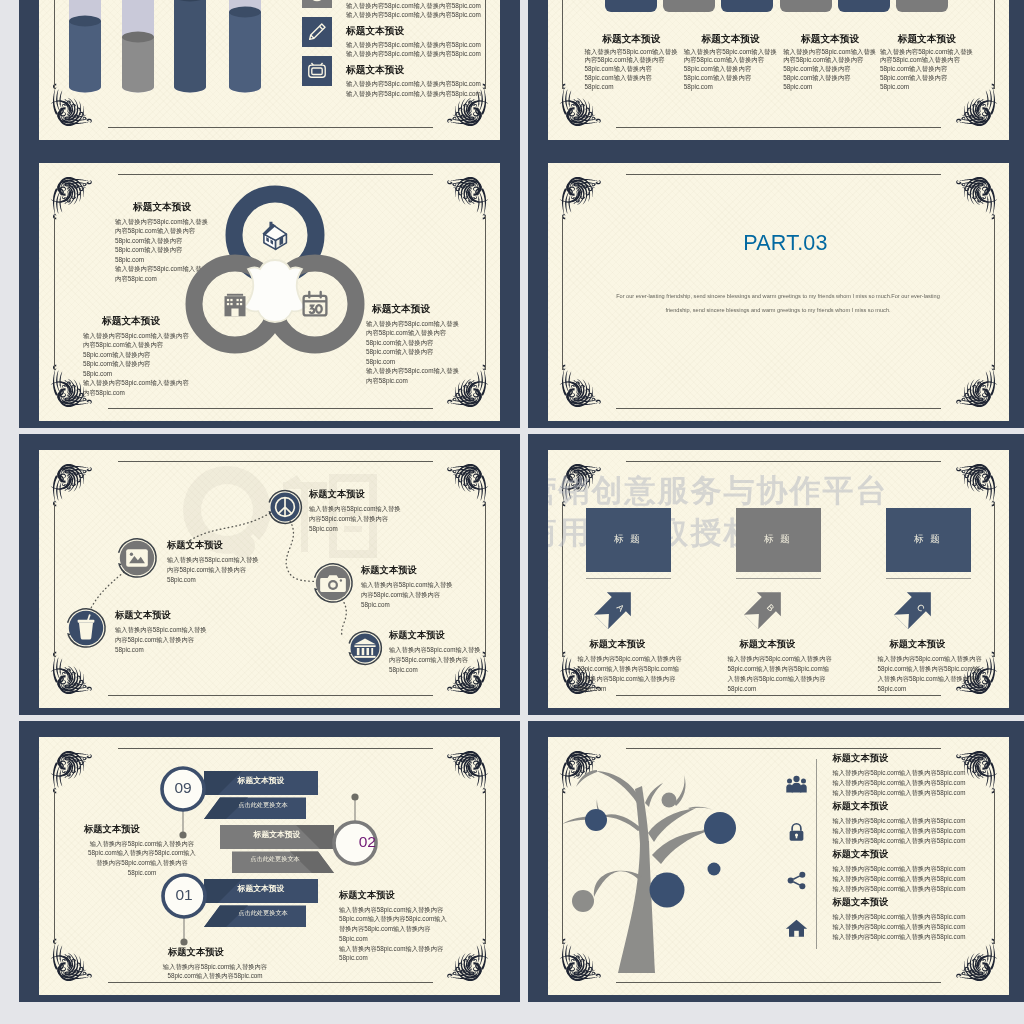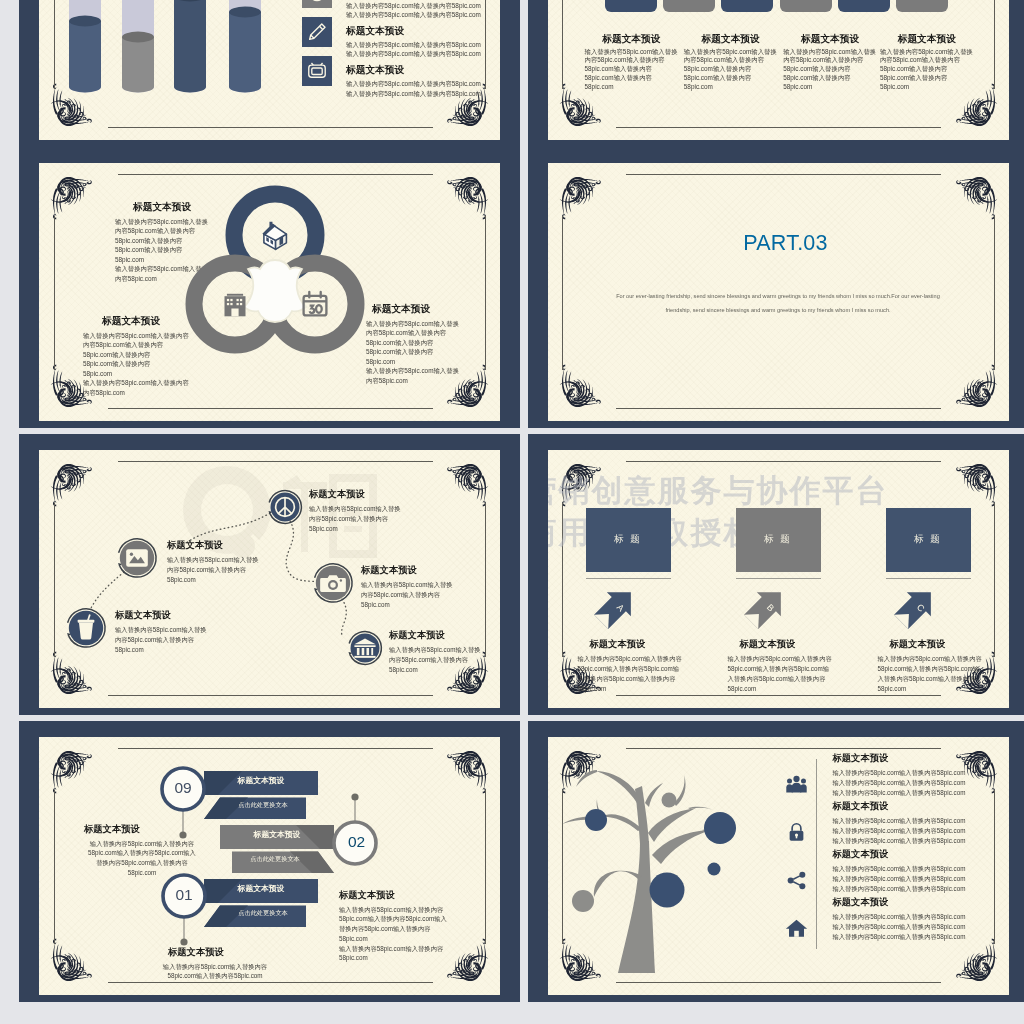--- a/index.html
+++ b/index.html
@@ -592,21 +592,21 @@
             <path d="M145 181 V203"></path>
           </g>
           <circle cx="144" cy="98" r="3.6" fill="#6e6d66"></circle>
           <circle cx="316" cy="60" r="3.6" fill="#6e6d66"></circle>
           <circle cx="145" cy="205" r="3.6" fill="#6e6d66"></circle>
           <circle cx="144" cy="52" r="21" fill="#fdfcf6" stroke="#3c4e6b" stroke-width="3.6"></circle>
           <circle cx="316" cy="106" r="21" fill="#fdfcf6" stroke="#7b7b7b" stroke-width="3.6"></circle>
           <circle cx="145" cy="159" r="21" fill="#fdfcf6" stroke="#3c4e6b" stroke-width="3.6"></circle>
         </svg>
         <div style="position:absolute;left:123px;top:42px;width:42px;text-align:center;font-size:15.5px;color:#414e63">09</div>
-        <div style="position:absolute;left:309px;top:96px;width:42px;text-align:left;font-size:15.5px;color:#0c4a6e">02</div>
+        <div style="position:absolute;left:295px;top:96px;width:42px;text-align:right;font-size:15.5px;color:#701a75">02</div>
         <div style="position:absolute;left:124px;top:149px;width:42px;text-align:center;font-size:15.5px;color:#414e63">01</div>
         <div style="position:absolute;left:165px;top:38px;width:114px;text-align:center;font-size:7.8px;color:#faf6e4;font-weight:bold;white-space:nowrap">标题文本预设</div>
         <div style="position:absolute;left:181px;top:64.5px;width:86px;text-align:center;font-size:6.2px;color:#faf6e4;white-space:nowrap">点击此处更换文本</div>
         <div style="position:absolute;left:181px;top:92px;width:114px;text-align:center;font-size:7.8px;color:#faf6e4;font-weight:bold;white-space:nowrap">标题文本预设</div>
         <div style="position:absolute;left:193px;top:118.5px;width:86px;text-align:center;font-size:6.2px;color:#faf6e4;white-space:nowrap">点击此处更换文本</div>
         <div style="position:absolute;left:165px;top:146px;width:114px;text-align:center;font-size:7.8px;color:#faf6e4;font-weight:bold;white-space:nowrap">标题文本预设</div>
         <div style="position:absolute;left:181px;top:172.5px;width:86px;text-align:center;font-size:6.2px;color:#faf6e4;white-space:nowrap">点击此处更换文本</div>
         <div class="ttl" style="left:45px;top:86px;font-size:9.3px">标题文本预设</div>
         <div class="bd" style="left:6px;top:102px;font-size:6.3px;line-height:9.8px;text-align:center;width:194px">
           <div>输入替换内容58pic.com输入替换内容</div>

